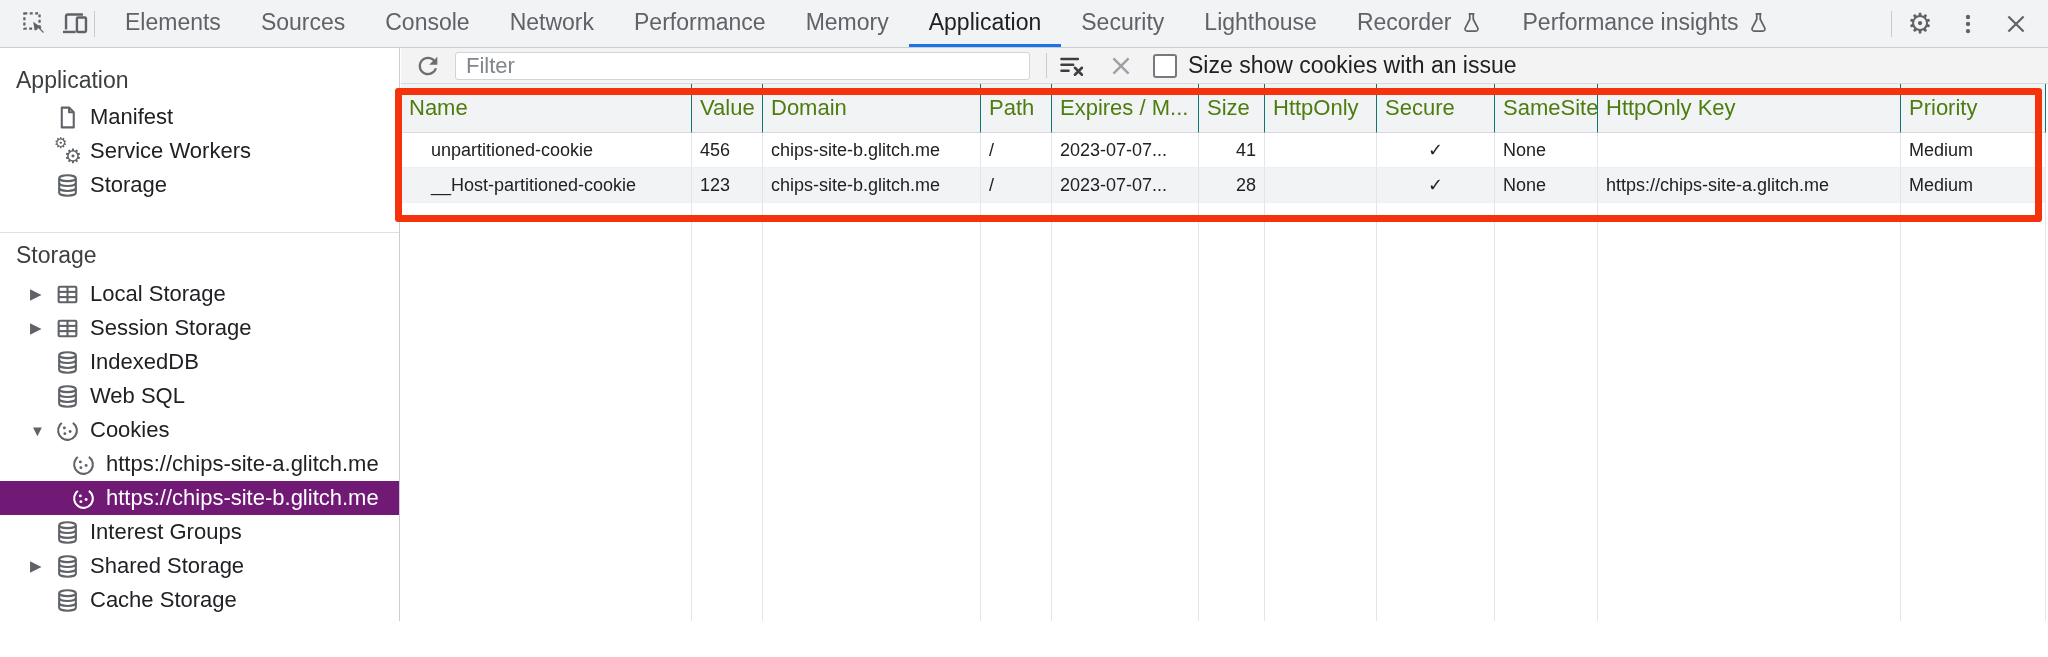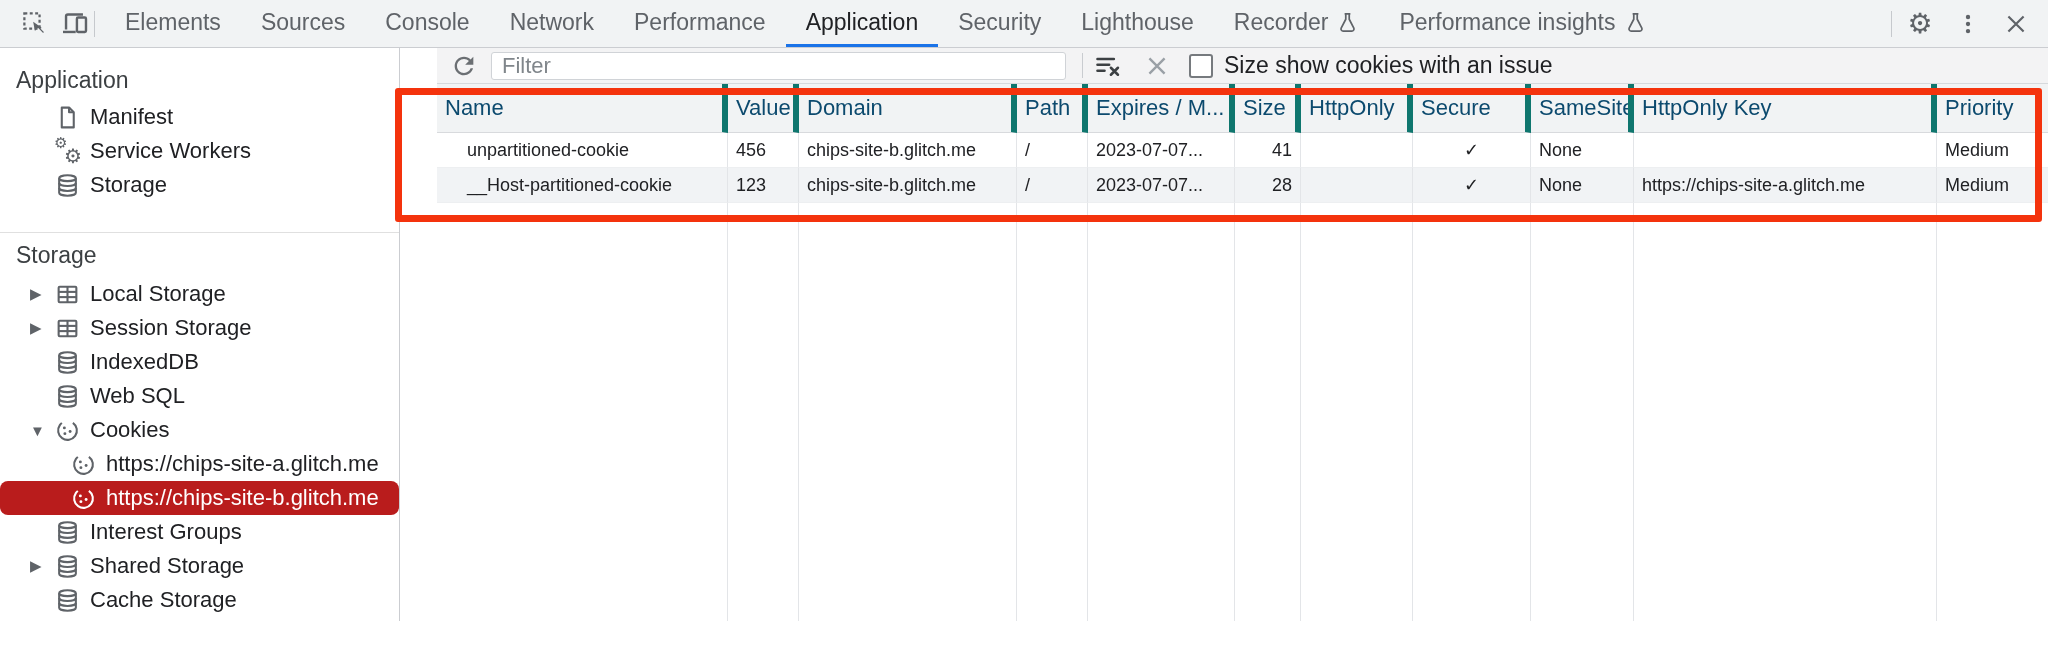--- a/index.html
+++ b/index.html
@@ -30,28 +30,28 @@
   .section-header.tall { height:44px; }
   .hdivider { border-top:1px solid #e0e0e0; margin-top:30px; }
   .srow { height:34px; display:flex; align-items:center; padding-left:28px; font-size:22px;
           color:#202124; cursor:pointer; white-space:nowrap; }
   .expander { width:26px; flex:0 0 26px; font-size:15px; color:#5f6368; display:flex;
               justify-content:flex-start; padding-left:2px; }
   .sicon { width:27px; height:27px; flex:0 0 27px; margin-right:9px; color:#5f6368;
            display:flex; align-items:center; justify-content:center; }
   .sicon svg { width:25px; height:25px; }
   .srow.child { padding-left:44px; }
-  .srow.selected { background:#b91c1c; color:#fff;border-radius:8px; }
+  .srow.selected { background:#701a75; color:#fff; }
   .srow.selected .sicon, .srow.selected .expander { color:#fff; }
   .gearpair { position:relative; width:27px; height:27px; }
   .gearpair .g1 { position:absolute; top:-4px; left:0; font-size:15px; color:#5f6368; }
   .gearpair .g2 { position:absolute; bottom:-3px; right:-1px; font-size:20px; color:#5f6368; }
 
   
-  .pane { position:absolute; top:48px; left:401px; right:0; bottom:0; background:#fff;padding-left:36px; }
+  .pane { position:absolute; top:48px; left:401px; right:0; bottom:0; background:#fff; }
   .cookies-toolbar { height:36px; background:#f3f3f4; border-bottom:1px solid #d6d9dc;
                      display:flex; align-items:center; padding-left:12px; }
   .refresh-btn { width:30px; height:30px; color:#6b6f73; display:flex; align-items:center;
                  justify-content:center; cursor:pointer; }
   .filter-input { margin-left:12px; width:575px; height:28px; border:1px solid #d0d3d7;
                   border-radius:3px; background:#fff; font-family:"Liberation Sans",sans-serif;
                   font-size:22px; padding:0 10px; color:#202124; }
   .filter-input::placeholder { color:#80868b; }
   .tdiv { width:1px; height:25px; background:#c9ccd0; margin-left:16px; }
   .clearfilter-btn { margin-left:10px; width:30px; height:30px; color:#3c4043; display:flex;
@@ -59,22 +59,22 @@
   .x-btn { margin-left:20px; width:28px; height:28px; color:#9aa0a6; display:flex;
            align-items:center; justify-content:center; cursor:pointer; }
   .checkbox { margin-left:18px; width:24px; height:24px; border:2px solid #767a7e;
               border-radius:3px; background:#fff; cursor:pointer; flex:0 0 24px; }
   .cb-label { margin-left:11px; font-size:23px; color:#202124; }
 
   
   .grid { display:grid; width:1645px; height:573px;
           grid-template-columns:291px 71px 218px 71px 147px 66px 112px 118px 103px 303px 1fr;
           grid-template-rows:49px 35px 35px 1fr; }
-  .hcell { display:flex; align-items:center; padding:0 8px; font-size:22px; color:#0c4a6e;
-           background:#f1f3f4; border-right:6px solid #0f766e; border-bottom:1px solid #d8dadd;
+  .hcell { display:flex; align-items:center; padding:0 8px; font-size:22px; color:#4d7c0f;
+           background:#f1f3f4; border-right:1px solid #0f766e; border-bottom:1px solid #d8dadd;
            white-space:nowrap; overflow:hidden; }
   .cell { display:flex; align-items:center; padding:0 8px; font-size:18px; color:#202124;
           border-right:1px solid #e3e5e8; border-bottom:1px solid #edeff1;
           white-space:nowrap; overflow:hidden; }
   .r1 { background:#fff; }
   .r2 { background:#f1f3f5; }
   .cell.name { padding-left:30px; }
   .cell.right { justify-content:flex-end; }
   .cell.center { justify-content:center; }
   .fcell { border-right:1px solid #e3e5e8; background:#fff; }
@@ -116,20 +116,23 @@
           <span>Sources</span>
         </div>
       <div class="tab">
           <span>Console</span>
         </div>
       <div class="tab">
           <span>Network</span>
         </div>
       <div class="tab">
           <span>Performance</span>
+        </div>
+      <div class="tab">
+          <span>Memory</span>
         </div>
       <div class="tab active">
           <span>Application</span>
         </div>
       <div class="tab">
           <span>Security</span>
         </div>
       <div class="tab">
           <span>Lighthouse</span>
         </div>

